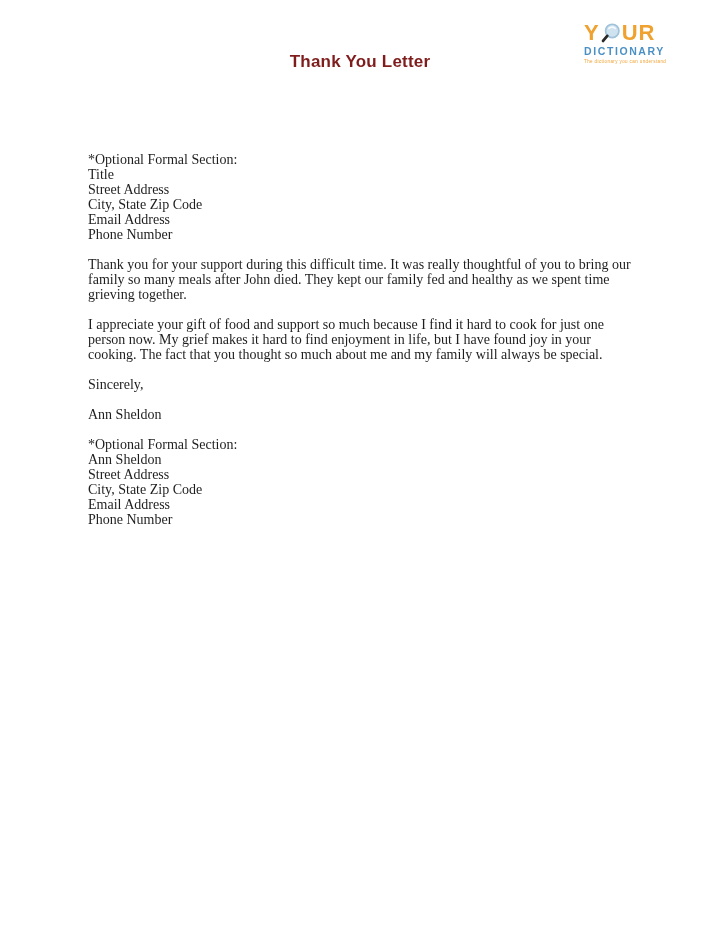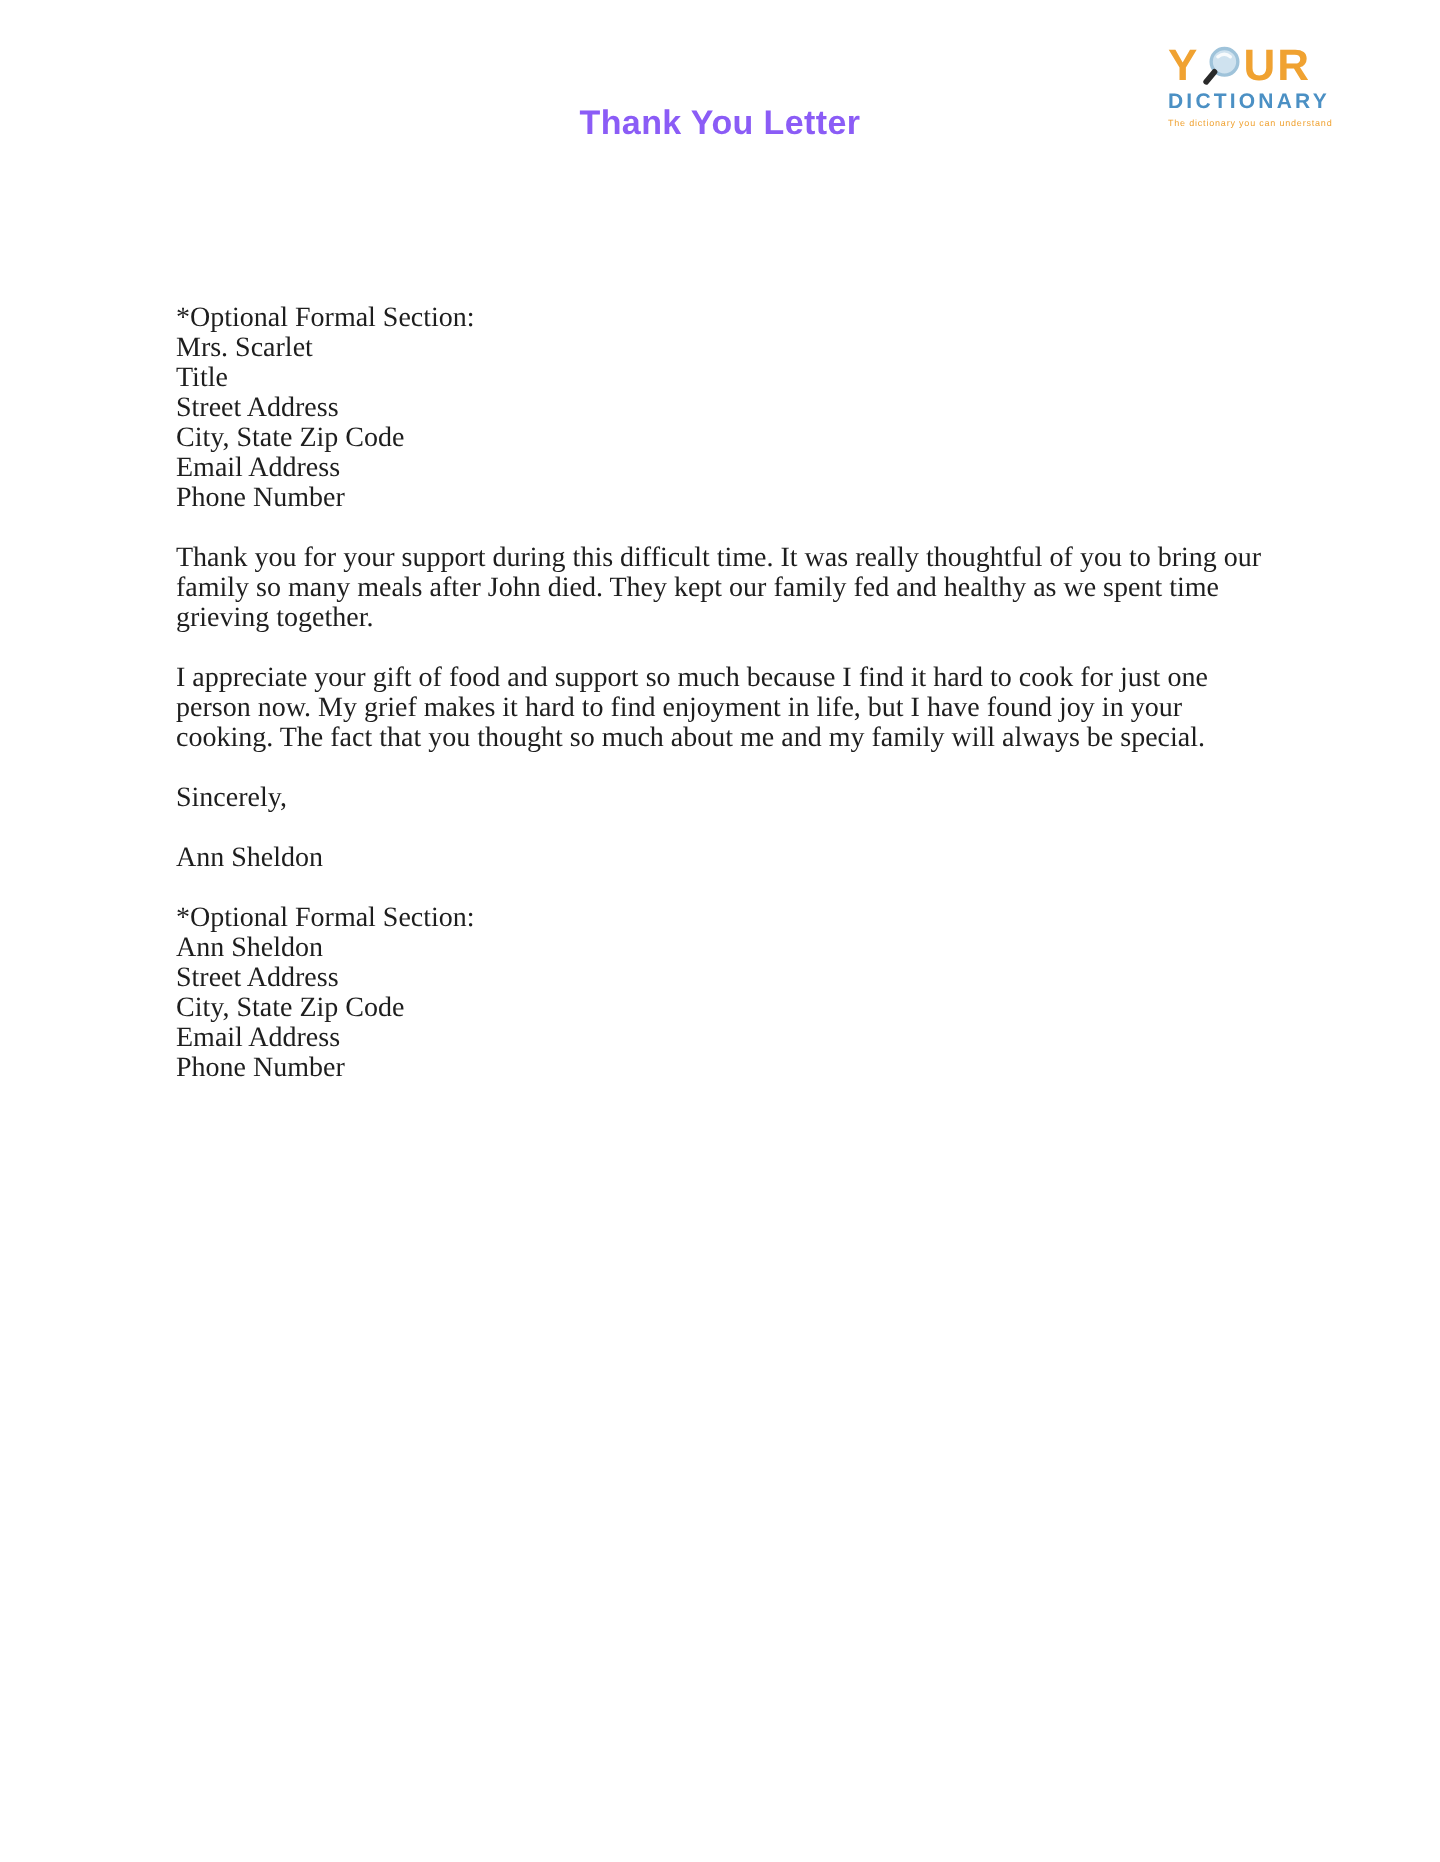--- a/index.html
+++ b/index.html
@@ -11,21 +11,21 @@
     color:#1e1e1e;
     overflow:hidden;
   }
   .doc-title{
     position:absolute;
     top:52px;left:0;width:720px;
     text-align:center;
     font-family:"Liberation Sans", sans-serif;
     font-weight:bold;
     font-size:17px;
-    color:#8b5cf6;
+    color:#7f1d1d;
     letter-spacing:0.2px;
   }
   
   .logo{
     position:absolute;
     top:22px;right:32px;
     width:104px;
     font-family:"Liberation Sans", sans-serif;
     text-align:left;
     line-height:1;
@@ -78,21 +78,20 @@
       <span class="seg">UR</span>
     </div>
     <div class="logo-bottom" style="color:#4B90C4;">DICTIONARY</div>
     <div class="logo-tagline" style="color:#F0A231;">The dictionary you can understand</div>
   </div>
 
   <div class="letter">
 
     <p>
       <span class="line">*Optional Formal Section:</span>
-      <span class="line">Mrs. Scarlet</span>
       <span class="line">Title</span>
       <span class="line">Street Address</span>
       <span class="line">City, State Zip Code</span>
       <span class="line">Email Address</span>
       <span class="line">Phone Number</span>
     </p>
 
 
 
     <p>Thank you for your support during this difficult time. It was really thoughtful of you to bring our family so many meals after John died. They kept our family fed and healthy as we spent time grieving together.</p>

